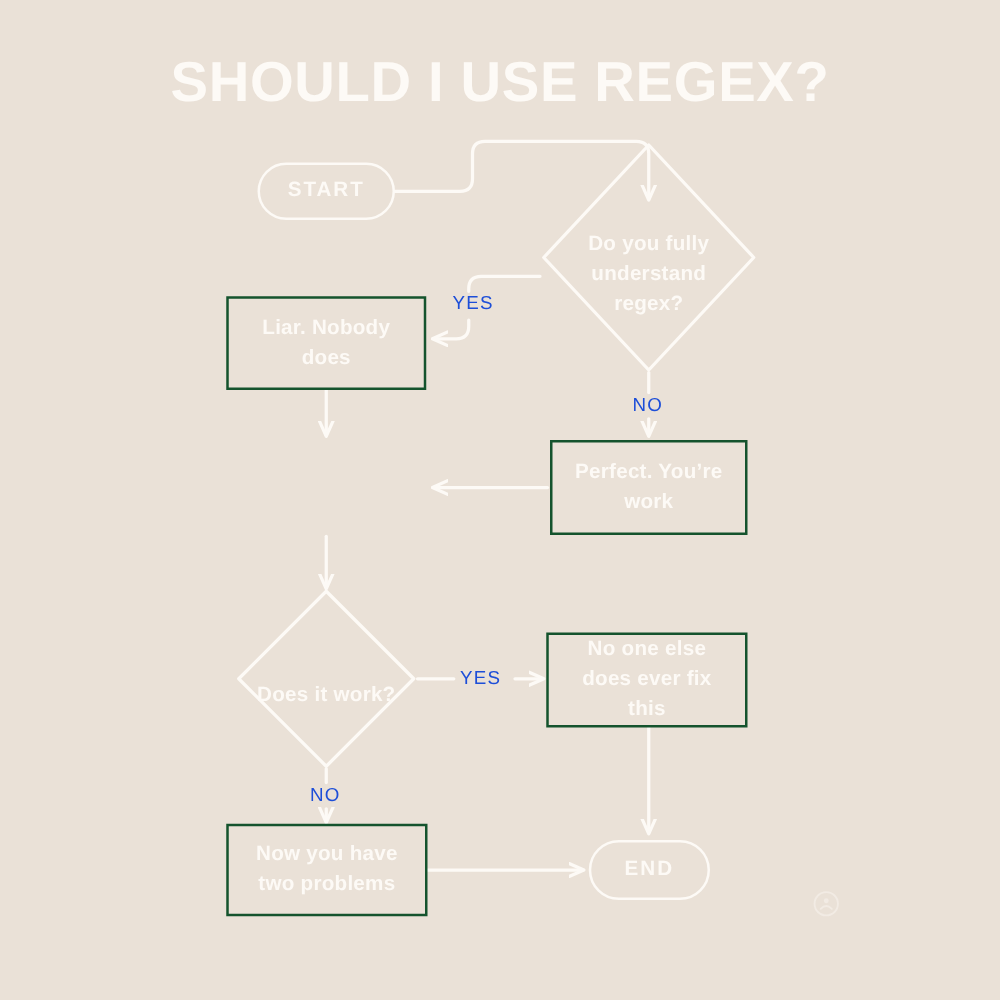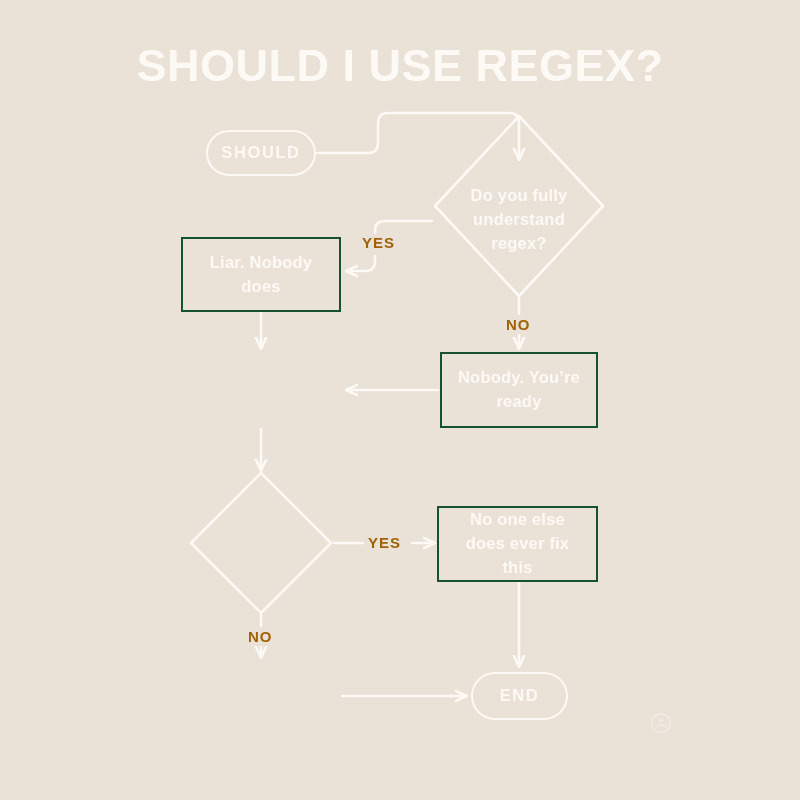--- a/index.html
+++ b/index.html
@@ -81,23 +81,23 @@
   .diamond-label {
     position: relative;
     z-index: 2;
     padding: 0 26px;
     margin-top: 28px;
   }
 
   
   .edge-label {
     position: absolute;
-    color: #a16207;
+    color: #1d4ed8;
     font-size: 15px;
-    font-weight: bold;
+    font-weight: normal;
     letter-spacing: 1px;
     white-space: nowrap;
   }
 
   
   .watermark {
     position: absolute;
     left: 650px;
     top: 712px;
     width: 22px;
@@ -141,49 +141,53 @@
 
       <path d="M 519 582 L 519 666" marker-end="url(#arrow)"></path>
 
       <path d="M 342 696 L 466 696" marker-end="url(#arrow)"></path>
     </g>
   </svg>
 
   <div class="title">SHOULD I USE REGEX?</div>
 
   <div class="node pill" style="left:206px; top:130px; width:110px; height:46px;">
-    <span>SHOULD</span>
+    <span>START</span>
   </div>
 
   <div class="node diamond" style="left:432px; top:113px; width:174px; height:186px;">
     <svg class="diamond-shape" viewBox="0 0 174 186" preserveAspectRatio="none">
       <polygon points="87,3 171,93 87,183 3,93" fill="none" stroke="#fdfaf6" stroke-width="2.6" stroke-linejoin="round" vector-effect="non-scaling-stroke"></polygon>
     </svg>
     <span class="diamond-label">Do you fully understand regex?</span>
   </div>
 
   <div class="node box" style="left:181px; top:237px; width:160px; height:75px;">
     <span>Liar. Nobody does</span>
   </div>
 
   <div class="node box" style="left:440px; top:352px; width:158px; height:76px;">
-    <span>Nobody. You’re ready</span>
+    <span>Perfect. You’re work</span>
   </div>
 
 
   <div class="node diamond" style="left:188px; top:470px; width:146px; height:146px;">
     <svg class="diamond-shape" viewBox="0 0 146 146" preserveAspectRatio="none">
       <polygon points="73,3 143,73 73,143 3,73" fill="none" stroke="#fdfaf6" stroke-width="2.6" stroke-linejoin="round" vector-effect="non-scaling-stroke"></polygon>
     </svg>
+    <span class="diamond-label" style="padding:0 16px;">Does it work?</span>
   </div>
 
   <div class="node box" style="left:437px; top:506px; width:161px; height:76px;">
     <span>No one else does ever fix this</span>
   </div>
 
+  <div class="node box" style="left:181px; top:659px; width:161px; height:74px;">
+    <span>Now you have two problems</span>
+  </div>
 
   <div class="node pill" style="left:471px; top:672px; width:97px; height:48px;justify-content:center;">
     <span>END</span>
   </div>
 
   <div class="edge-label" style="left:362px; top:234px;">YES</div>
 
   <div class="edge-label" style="left:506px; top:316px;">NO</div>
 
   <div class="edge-label" style="left:368px; top:534px;">YES</div>

